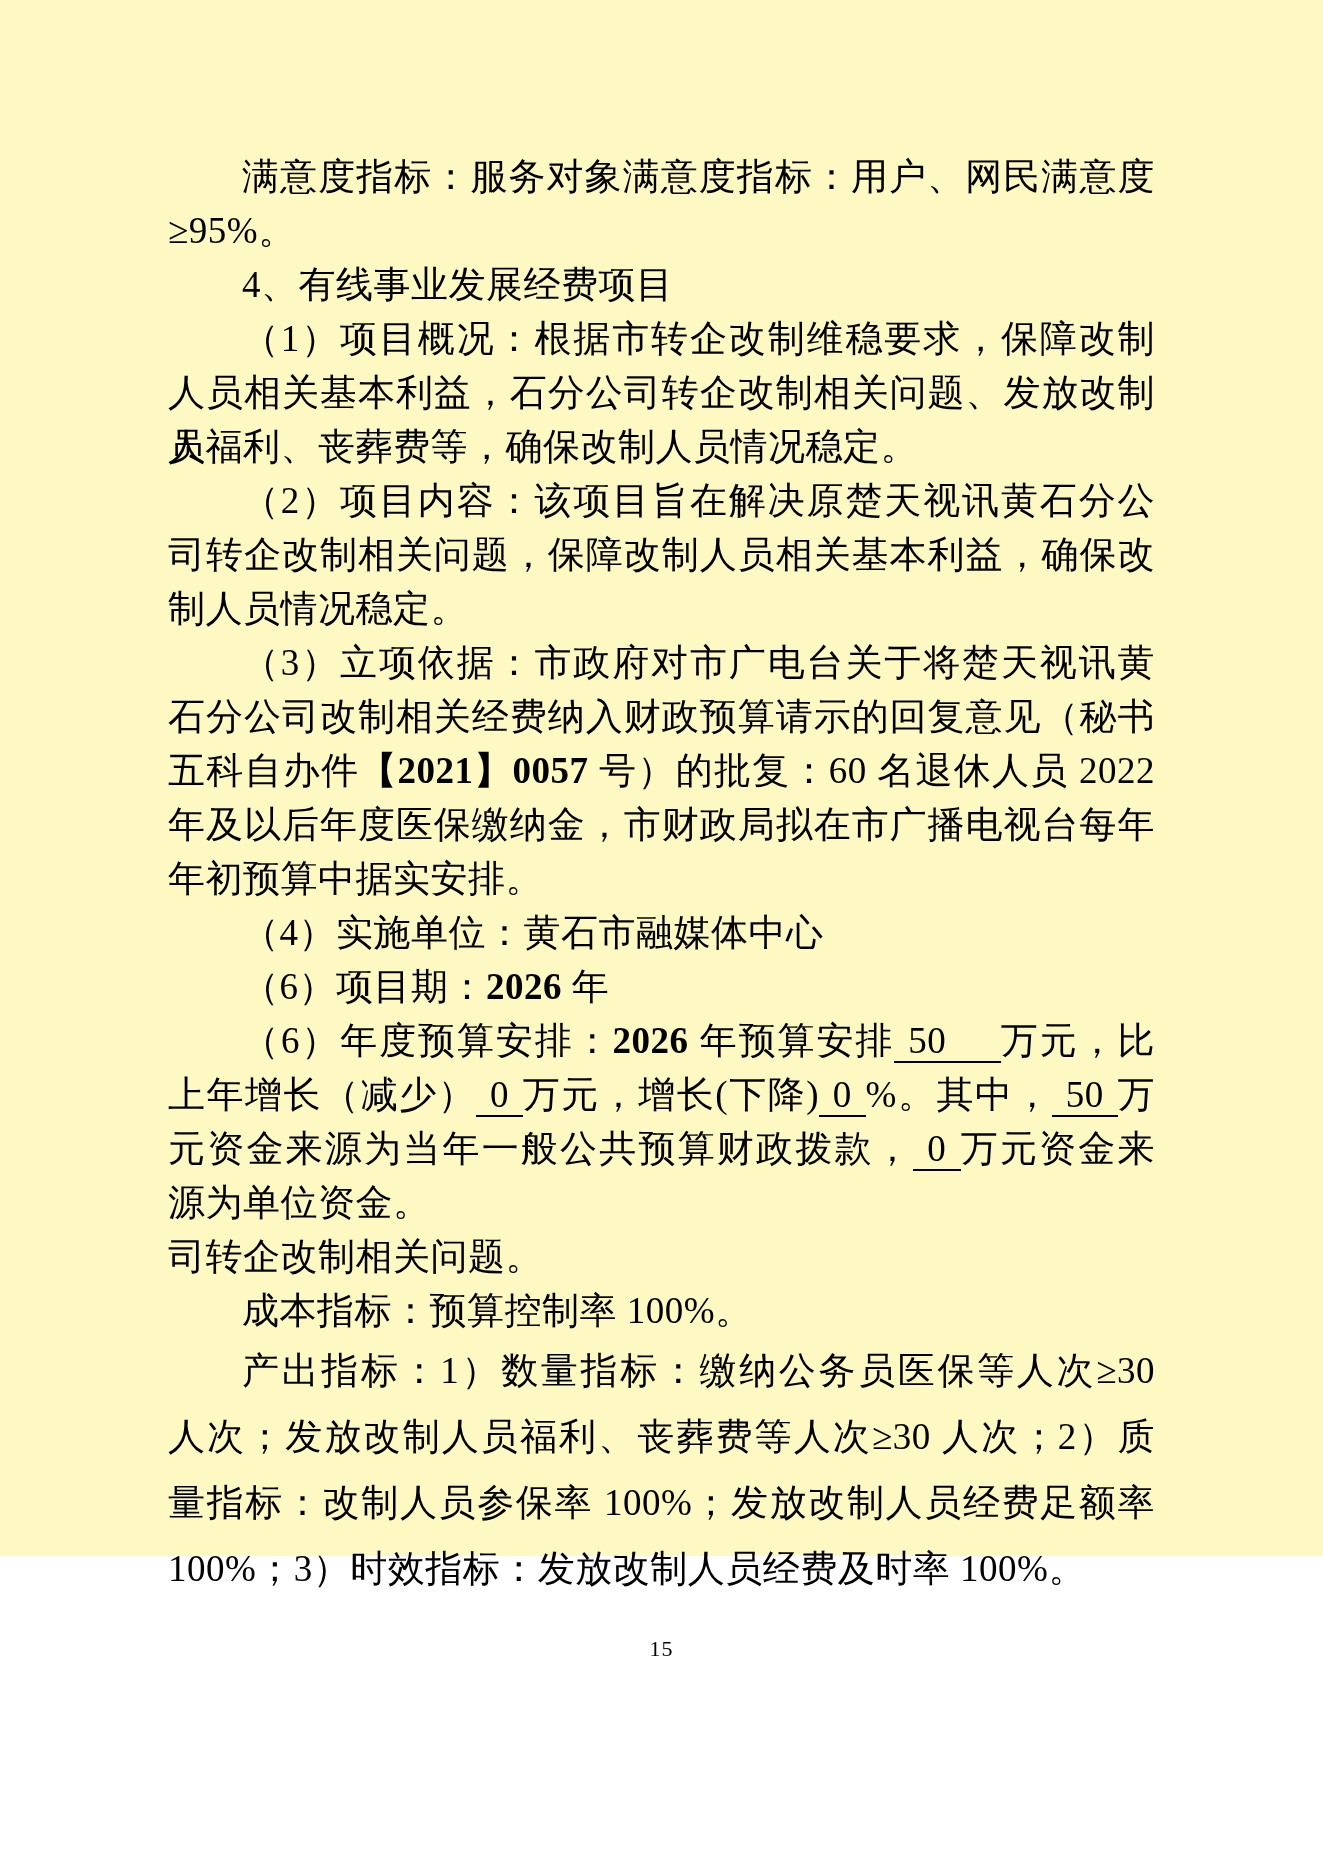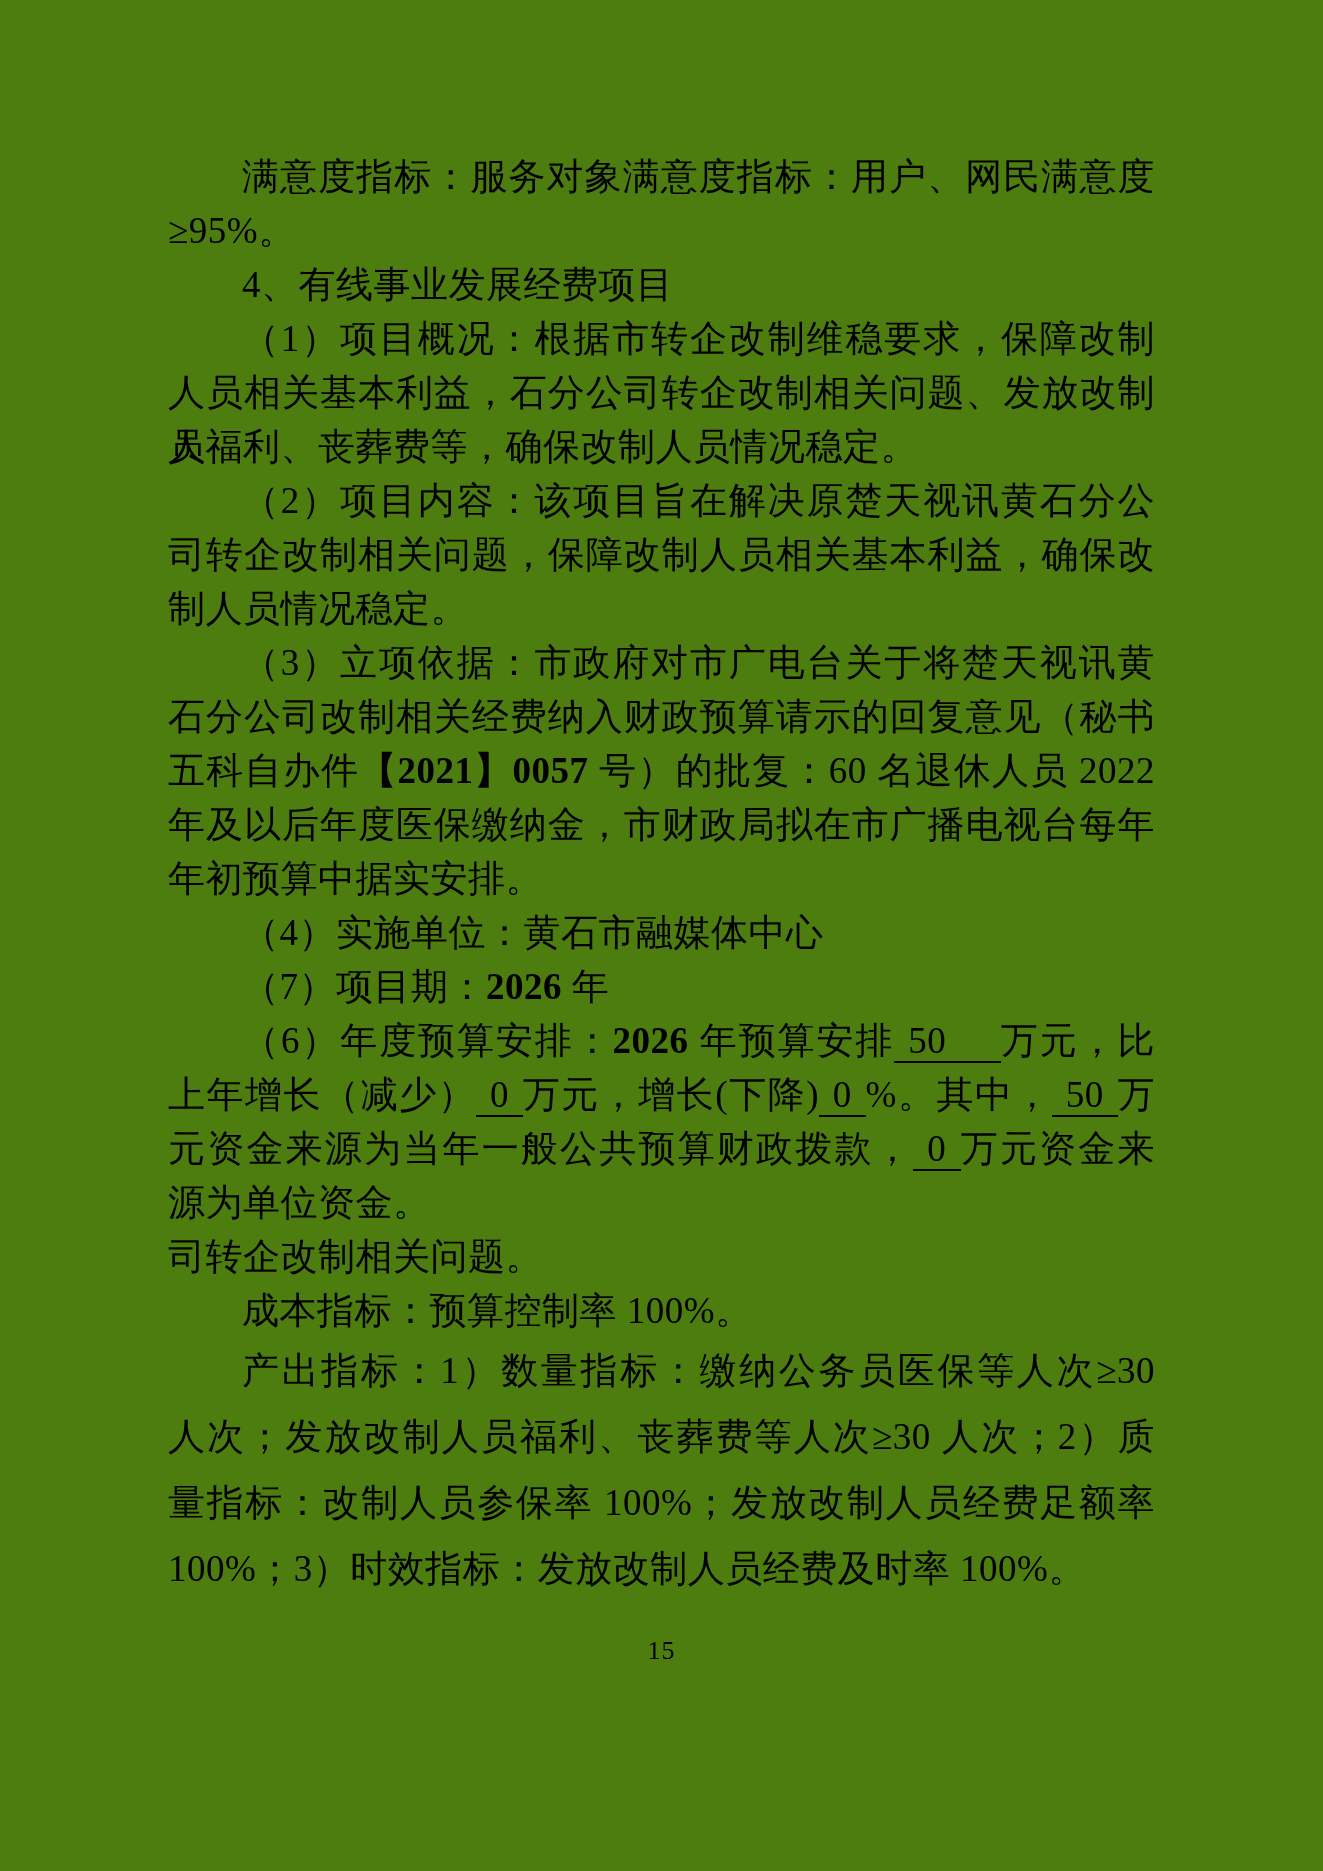--- a/index.html
+++ b/index.html
@@ -9,22 +9,22 @@
   }
   body {
     width: 1323px;
     height: 1871px;
     overflow: hidden;
     font-family: "Liberation Serif", "DejaVu Serif", serif;
     color: #000000;
   }
   .page {
     width: 1323px;
-    height: 1871px;
-    background: #4d7c0f;
+    height: 1556px;
+    background: #fef9c3;
     box-sizing: border-box;
   }
   .content {
     padding: 150px 168px 0 168px;
   }
   .line {
     font-size: 37px;
     height: 54px;
     line-height: 54px;
     letter-spacing: 0.5px;
@@ -47,21 +47,21 @@
     padding: 0 0.08em;
   }
   .seg.b {
     font-weight: bold;
   }
   .footer {
     margin-top: 34px;
     text-align: center;
   }
   .page-number {
-    font-size: 26px;
+    font-size: 22px;
     letter-spacing: 1px;
     margin-top: 33px;
   }
 </style>
 </head>
 <body>
 
 <div class="page">
   <div class="content" id="doc">
       <div class="line indent justify"><span class="seg">满意度指标：服务对象满意度指标：用户、网民满意度</span></div>
@@ -72,21 +72,21 @@
       <div class="line"><span class="seg">员福利、丧葬费等，确保改制人员情况稳定。</span></div>
       <div class="line indent justify"><span class="seg">（2）项目内容：该项目旨在解决原楚天视讯黄石分公</span></div>
       <div class="line justify"><span class="seg">司转企改制相关问题，保障改制人员相关基本利益，确保改</span></div>
       <div class="line"><span class="seg">制人员情况稳定。</span></div>
       <div class="line indent justify"><span class="seg">（3）立项依据：市政府对市广电台关于将楚天视讯黄</span></div>
       <div class="line justify"><span class="seg">石分公司改制相关经费纳入财政预算请示的回复意见（秘书</span></div>
       <div class="line justify"><span class="seg">五科自办件</span><span class="seg b">【2021】0057</span><span class="seg"> 号）的批复：60 名退休人员 2022</span></div>
       <div class="line justify"><span class="seg">年及以后年度医保缴纳金，市财政局拟在市广播电视台每年</span></div>
       <div class="line"><span class="seg">年初预算中据实安排。</span></div>
       <div class="line indent"><span class="seg">（4）实施单位：黄石市融媒体中心</span></div>
-      <div class="line indent"><span class="seg">（7）项目期：</span><span class="seg b">2026</span><span class="seg"> 年</span></div>
+      <div class="line indent"><span class="seg">（6）项目期：</span><span class="seg b">2026</span><span class="seg"> 年</span></div>
       <div class="line indent justify"><span class="seg">（6）年度预算安排：</span><span class="seg b">2026</span><span class="seg"> 年预算安排</span><span class="seg u"> 50　 </span><span class="seg"> 万元，比</span></div>
       <div class="line justify"><span class="seg">上年增长（减少）</span><span class="seg u"> 0 </span><span class="seg">万元，增长(下降)</span><span class="seg u"> 0 </span><span class="seg">%。其中，</span><span class="seg u"> 50 </span><span class="seg">万</span></div>
       <div class="line justify"><span class="seg">元资金来源为当年一般公共预算财政拨款，</span><span class="seg u"> 0 </span><span class="seg"> 万元资金来</span></div>
       <div class="line"><span class="seg">源为单位资金。</span></div>
       <div class="line"><span class="seg">司转企改制相关问题。</span></div>
       <div class="line indent"><span class="seg">成本指标：预算控制率 100%。</span></div>
       <div class="line indent justify loose"><span class="seg">产出指标：1）数量指标：缴纳公务员医保等人次≥30</span></div>
       <div class="line justify loose"><span class="seg">人次；发放改制人员福利、丧葬费等人次≥30 人次；2）质</span></div>
       <div class="line justify loose"><span class="seg">量指标：改制人员参保率 100%；发放改制人员经费足额率</span></div>
       <div class="line loose"><span class="seg">100%；3）时效指标：发放改制人员经费及时率 100%。</span></div>

